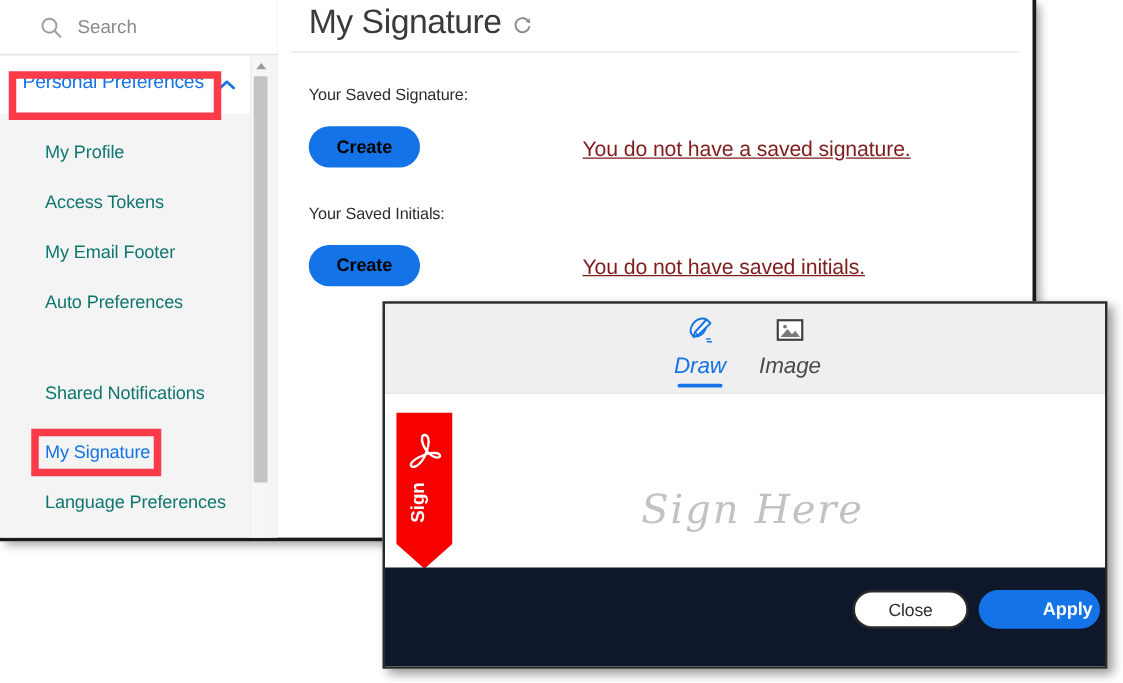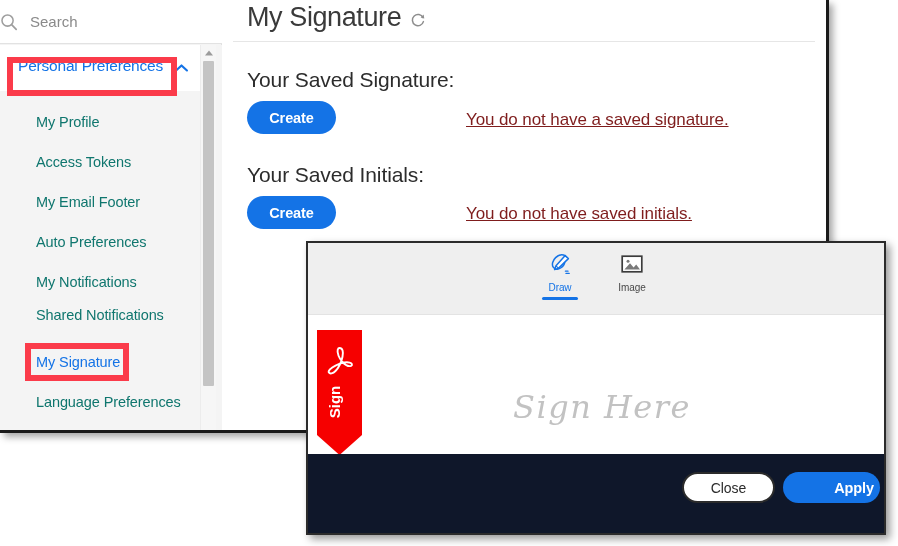--- a/index.html
+++ b/index.html
@@ -48,21 +48,21 @@
     position: absolute;
     left: 0;
     top: 0;
     width: 222px;
     height: 44px;
     background: #ffffff;
     border-bottom: 1px solid #e2e2e2;
     box-sizing: border-box;
     display: flex;
     align-items: center;
-    padding-left: 0;
+    padding-left: 32px;
   }
   #search-icon {
     width: 18px;
     height: 18px;
     flex: 0 0 auto;
     margin-right: 12px;
     opacity: 0.65;
   }
   #search-input {
     border: 0;
@@ -192,31 +192,31 @@
     left: 10px;
     right: 8px;
     top: 41px;
     height: 1px;
     background: #e6e6e6;
   }
 
   .section-label {
     position: absolute;
     left: 24px;
-    font-size: 21px;
+    font-size: 13px;
     color: #2c2c2c;
     letter-spacing: -0.1px;
   }
   .create-button {
     position: absolute;
     left: 24px;
     width: 89px;
     height: 33px;
     background: #1473e6;
-    color: #ffffff;
+    color: #000000;
     border: 0;
     border-radius: 17px;
     font-family: "Liberation Sans", sans-serif;
     font-size: 14.5px;
     font-weight: 700;
     cursor: pointer;
     letter-spacing: -0.1px;
   }
   .status-text {
     position: absolute;
@@ -264,23 +264,24 @@
     display: flex;
     flex-direction: column;
     align-items: center;
     cursor: pointer;
     position: relative;
     padding-bottom: 7px;
   }
   .tab-icon { height: 24px; display: flex; align-items: center; justify-content: center; }
   .tab-label {
     margin-top: 6px;
-    font-size: 10px;
+    font-size: 18px;
     color: #4a4a4a;
     letter-spacing: -0.1px;
+    font-style: italic;
   }
   .tab.active .tab-label { color: #1473e6; }
   .tab.active::after {
     content: "";
     position: absolute;
     left: 10px;
     right: 10px;
     bottom: 0;
     height: 3px;
     background: #1473e6;
@@ -405,23 +406,20 @@
         <span>My Profile</span>
       </div>
       <div class="nav-item" style="top:97px">
         <span>Access Tokens</span>
       </div>
       <div class="nav-item" style="top:137px">
         <span>My Email Footer</span>
       </div>
       <div class="nav-item" style="top:177px">
         <span>Auto Preferences</span>
-      </div>
-      <div class="nav-item" style="top:217px">
-        <span>My Notifications</span>
       </div>
       <div class="nav-item" style="top:250px">
         <span>Shared Notifications</span>
       </div>
       <div class="nav-item selected" style="top:297px">
         <span>My Signature</span>
       </div>
       <div class="nav-item" style="top:337px">
         <span>Language Preferences</span>
       </div>

